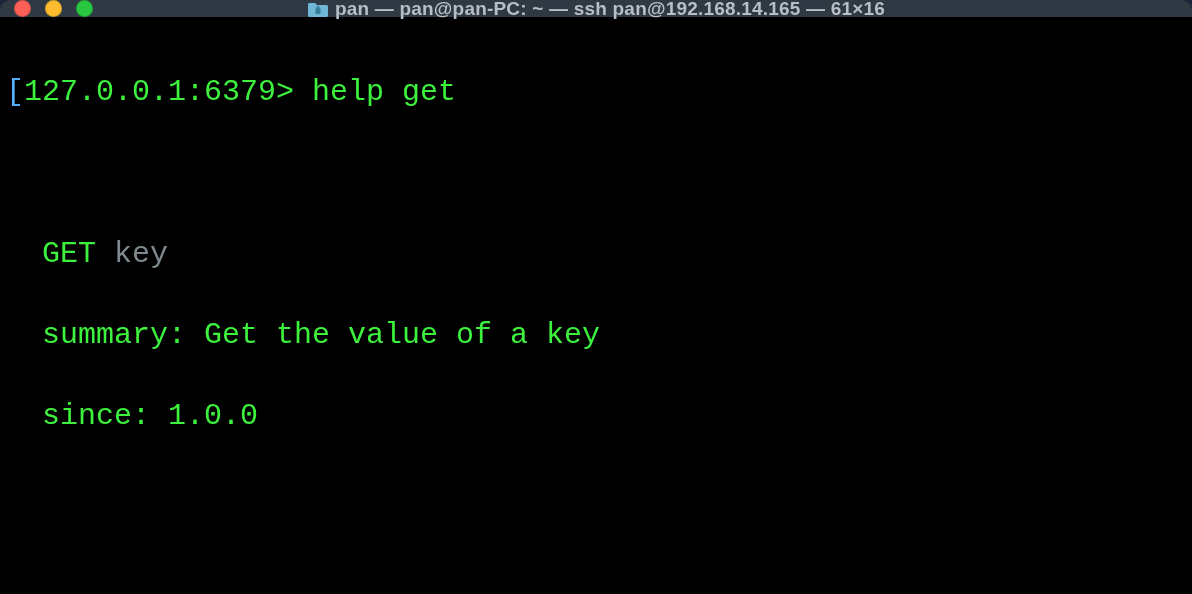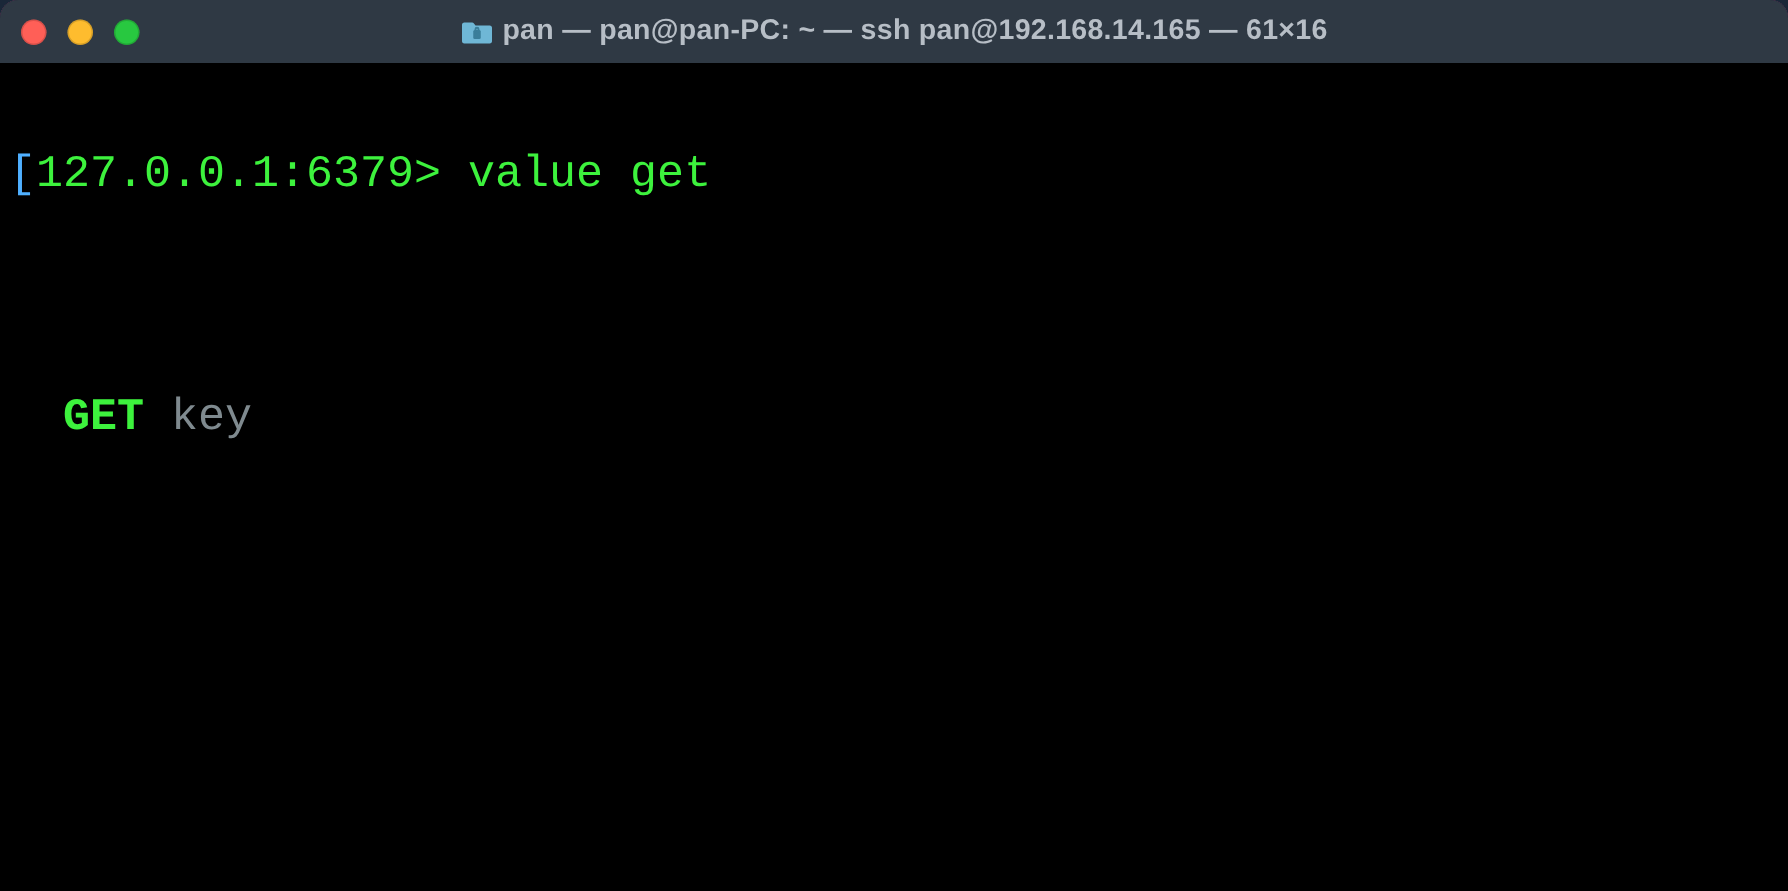--- a/index.html
+++ b/index.html
@@ -69,21 +69,21 @@
     flex: 1;
     background: #000;
     color: #3df23d;
     padding: 14px 4px 0 6px;
     font-size: 30px;
     line-height: 1.35;
     white-space: pre;
   }
   .bracket { color: #4fb0ff; }
   .green   { color: #3df23d; text-align: center; }
-  .bold    { font-weight: 700; }
+  .bold    { font-weight: 400; }
   .grey    { color: #7f8a8f; }
   .row { display:block; }
 </style>
 </head>
 <body>
 
 <div class="window">
 
   <div class="titlebar">
     <div class="traffic-lights">
@@ -97,20 +97,22 @@
           <path d="M1 3.5C1 2.67 1.67 2 2.5 2h5.2c.5 0 .97.25 1.25.66L10 4h9.5C20.33 4 21 4.67 21 5.5v9c0 .83-.67 1.5-1.5 1.5h-17C1.67 16 1 15.33 1 14.5v-11Z" fill="#6fb7d6"></path>
           <rect x="8.5" y="7" width="5" height="6" rx="1" fill="#3a7e9a"></rect>
           <rect x="10" y="5.5" width="2" height="3" rx="1" fill="none" stroke="#3a7e9a" stroke-width="1.3"></rect>
         </svg>
       </span>
       <span class="title-text">pan — pan@pan-PC: ~ — ssh pan@192.168.14.165 — 61×16</span>
     </div>
   </div>
 
   <div class="terminal">
-<span class="row"><span class="bracket">[</span><span class="green">127.0.0.1:6379&gt; </span><span class="green">value get</span></span>
+<span class="row"><span class="bracket">[</span><span class="green">127.0.0.1:6379&gt; </span><span class="green">help get</span></span>
 <span class="row"> </span>
 <span class="row"><span>  </span><span class="green bold">GET</span><span class="grey"> key</span></span>
+<span class="row"><span>  </span><span class="green">summary: </span><span class="green">Get the value of a key</span></span>
+<span class="row"><span>  </span><span class="green">since: </span><span class="green">1.0.0</span></span>
 <span class="row"> </span>
 
   </div>
 
 </div>
 
 </body></html>

